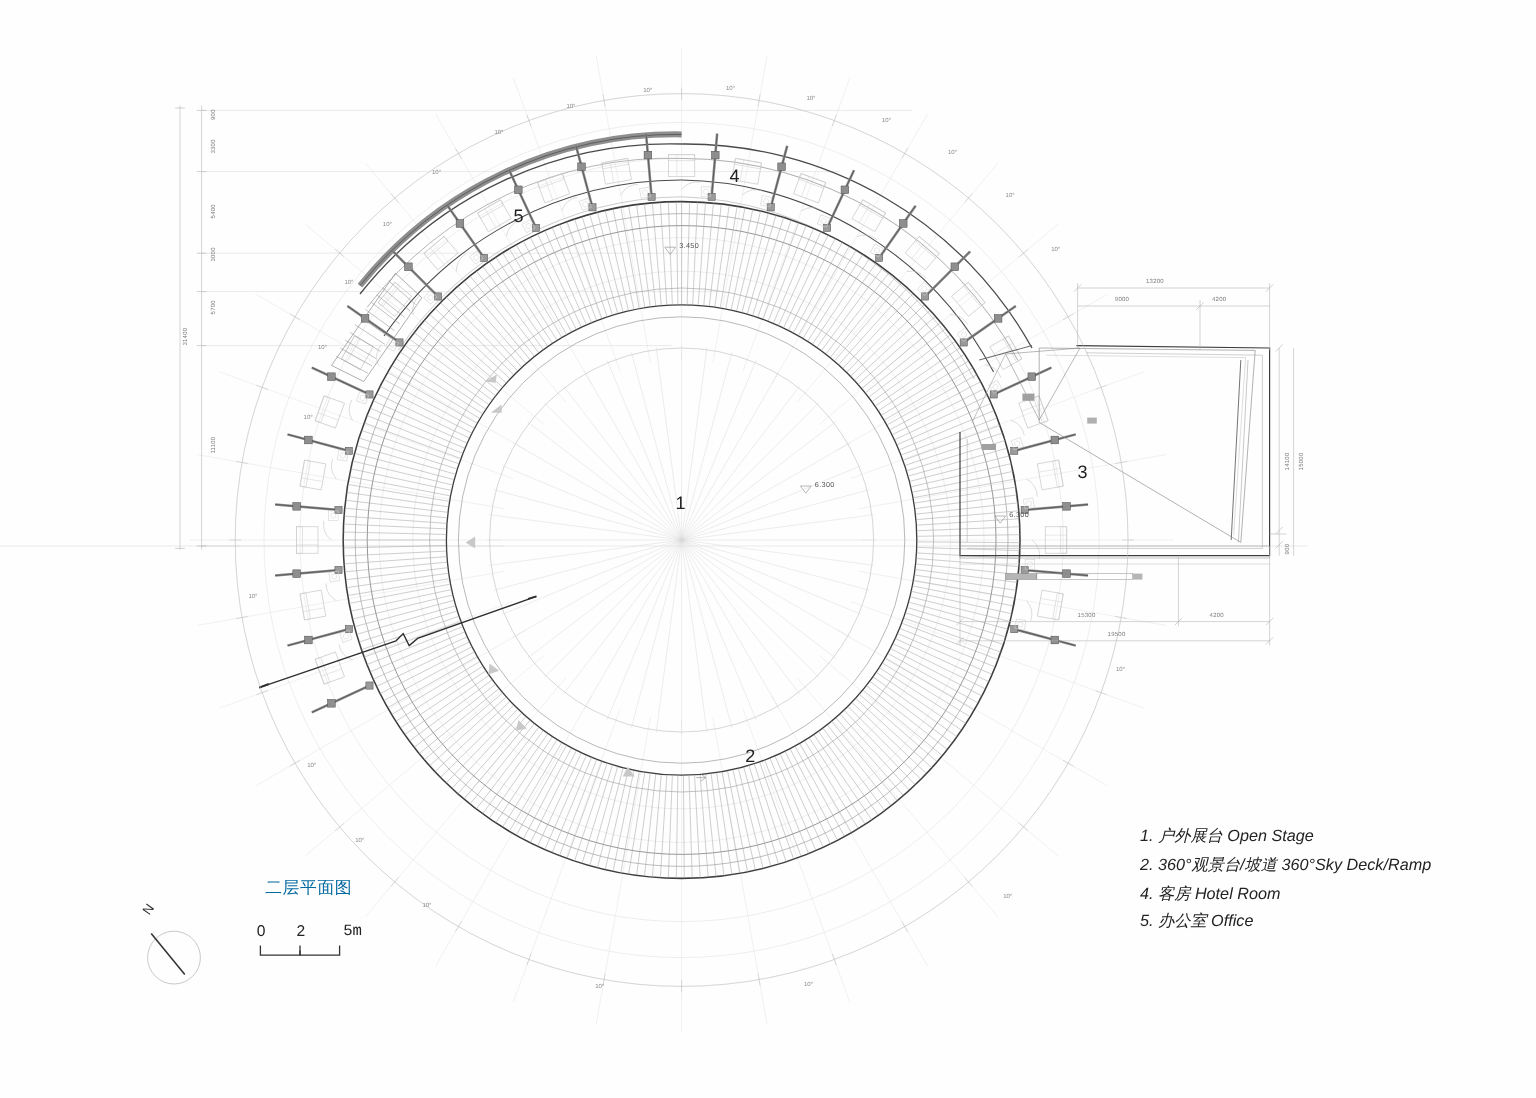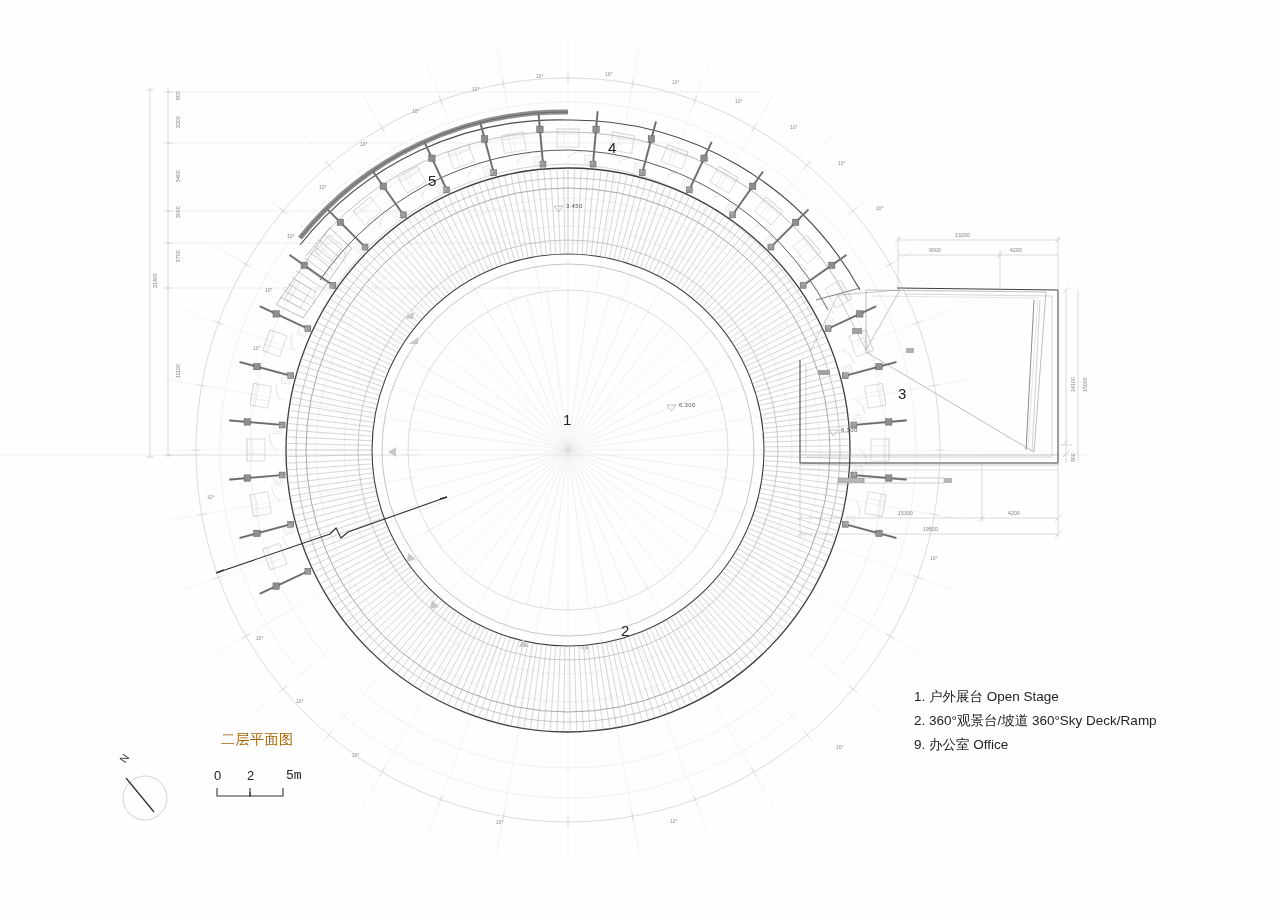--- a/index.html
+++ b/index.html
@@ -1,22 +1,22 @@
 <!DOCTYPE html>
 <html><head>
 <meta charset="utf-8">
 <style>
   html,body{margin:0;padding:0;background:#fff;}
   body{width:1280px;height:915px;position:relative;overflow:hidden;
        font-family:"Liberation Sans","DejaVu Sans",sans-serif;color:#1a1a1a;}
   #sheet{position:absolute;inset:0;background:#fefefe;}
   svg{position:absolute;top:0;left:0;width:1280px;height:915px;}
-  .legend{position:absolute;left:914px;top:685px;width:300px;}
+  .legend{position:absolute;left:950px;top:685px;width:300px;font-style:italic;}
   .legend-row{font-size:13.5px;line-height:23.8px;color:#222;white-space:nowrap;}
-  .plan-title{position:absolute;left:221px;top:731px;font-size:14px;color:#a16207;letter-spacing:.5px;}
+  .plan-title{position:absolute;left:221px;top:731px;font-size:14px;color:#0369a1;letter-spacing:.5px;}
   .scale-wrap{position:absolute;left:214px;top:768px;width:130px;}
   .scale-nums{position:relative;height:16px;font-size:13px;color:#222;}
   .scale-nums span{position:absolute;top:0;}
   .s0{left:0px;} .s2{left:33px;} .s5{left:72px;font-family:Liberation Mono, monospace;}
   .north-label{position:absolute;left:117px;top:758px;font-size:11px;color:#333;
        transform:rotate(-55deg);transform-origin:left top;}
   .rmlabel{position:absolute;font-size:15px;color:#222;}
   .elev{position:absolute;font-size:6px;color:#555;letter-spacing:.3px;}
   .dimtxt{position:absolute;font-size:5px;color:#7a7a7a;letter-spacing:.2px;}
   .dimtxt.v{transform:rotate(-90deg);transform-origin:left top;}
@@ -985,21 +985,22 @@
       <div class="angtxt" style="left: 352px; top: 752px;">10°</div>
       <div class="angtxt" style="left: 496px; top: 819px;">10°</div>
       <div class="angtxt" style="left: 670px; top: 818px;">10°</div>
       <div class="angtxt" style="left: 836px; top: 744px;">10°</div>
       <div class="angtxt" style="left: 930px; top: 555px;">10°</div>
     </div>
 
 <div class="legend">
   <div class="legend-row">1. 户外展台 Open Stage</div>
   <div class="legend-row">2. 360°观景台/坡道 360°Sky Deck/Ramp</div>
-  <div class="legend-row">9. 办公室  Office</div>
+  <div class="legend-row">4. 客房  Hotel Room</div>
+  <div class="legend-row">5. 办公室  Office</div>
 </div>
 
 <div class="plan-title">二层平面图</div>
 <div class="scale-wrap">
   <div class="scale-nums">
     <span class="s0">0</span>
     <span class="s2">2</span>
     <span class="s5">5m</span>
   </div>
 </div>

